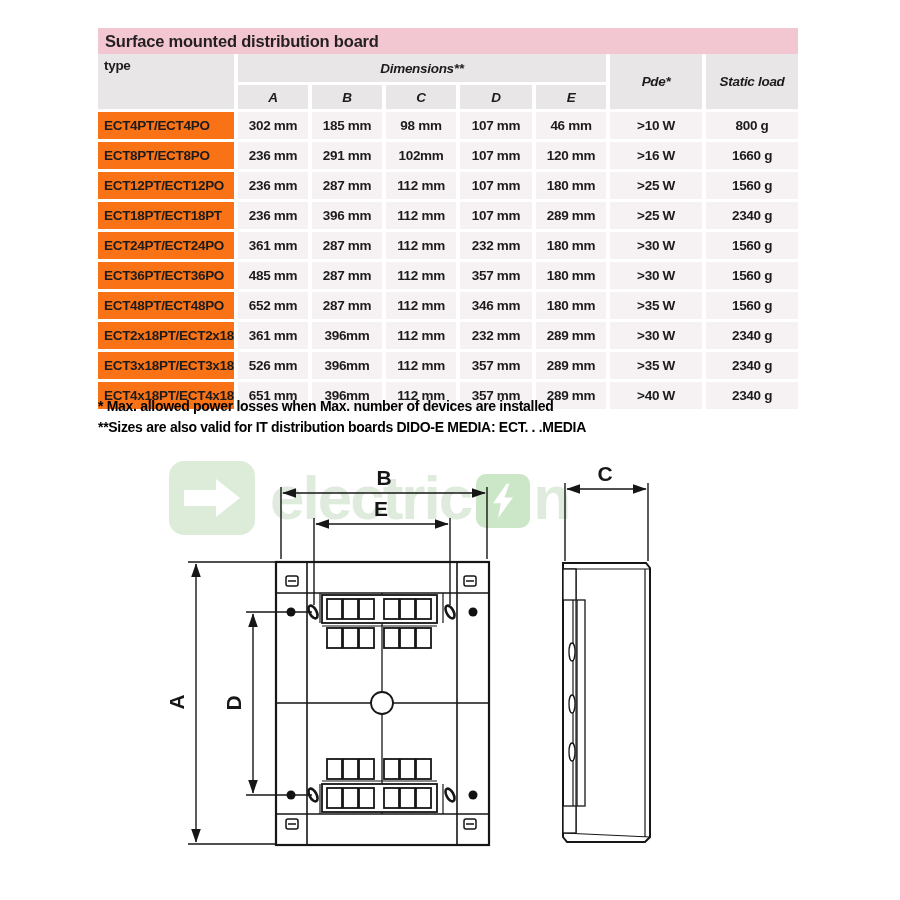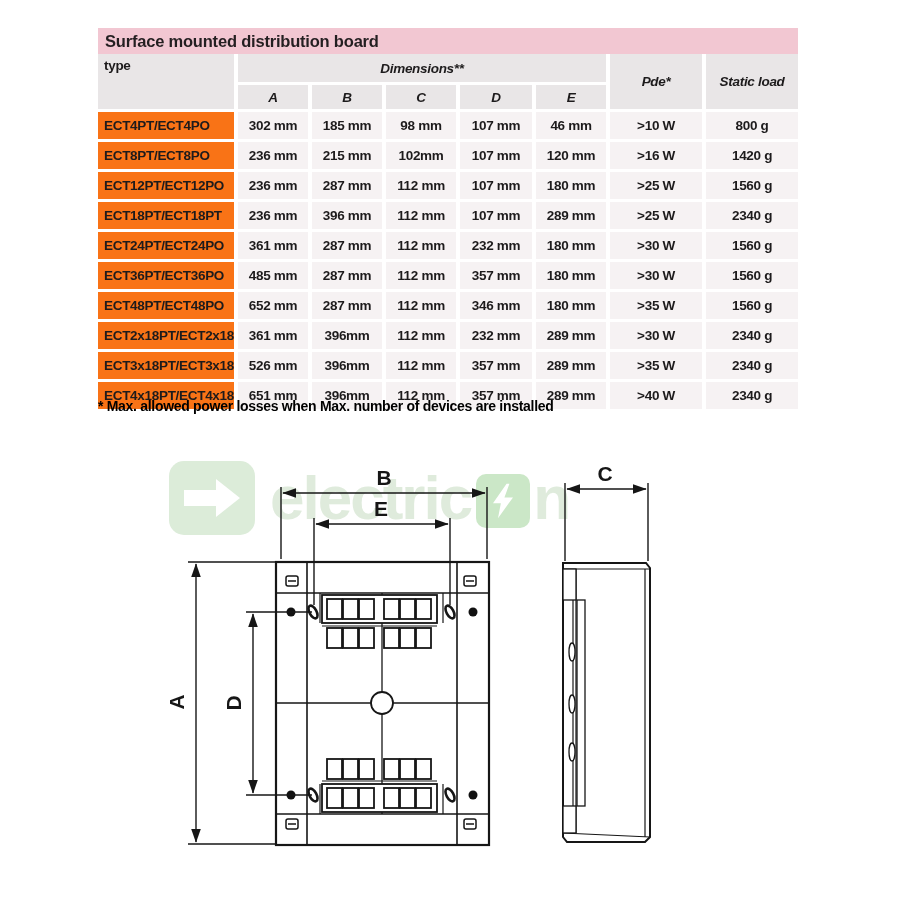--- a/index.html
+++ b/index.html
@@ -97,26 +97,26 @@
           <td class="d">185 mm</td>
           <td class="d">98 mm</td>
           <td class="d">107 mm</td>
           <td class="d">46 mm</td>
           <td class="d">&gt;10 W</td>
           <td class="d">800 g</td>
         </tr>
         <tr>
           <td class="t">ECT8PT/ECT8PO</td>
           <td class="d">236 mm</td>
-          <td class="d">215 mm</td>
+          <td class="d">291 mm</td>
           <td class="d">102mm</td>
           <td class="d">107 mm</td>
           <td class="d">120 mm</td>
           <td class="d">&gt;16 W</td>
-          <td class="d">1420 g</td>
+          <td class="d">1660 g</td>
         </tr>
         <tr>
           <td class="t">ECT12PT/ECT12PO</td>
           <td class="d">236 mm</td>
           <td class="d">287 mm</td>
           <td class="d">112 mm</td>
           <td class="d">107 mm</td>
           <td class="d">180 mm</td>
           <td class="d">&gt;25 W</td>
           <td class="d">1560 g</td>
@@ -190,20 +190,21 @@
           <td class="d">289 mm</td>
           <td class="d">&gt;40 W</td>
           <td class="d">2340 g</td>
         </tr>
       </tbody>
     </table>
   </div>
 
   <div class="footnotes">
     <div>* Max. allowed power losses when Max. number of devices are installed</div>
+    <div>**Sizes are also valid for IT distribution boards DIDO-E MEDIA: ECT. . .MEDIA</div>
   </div>
 
   <svg class="diagram" width="900" height="460" viewBox="0 440 900 460">
     <defs>
       <marker id="ah" viewBox="0 0 10 7" refX="9.5" refY="3.5" markerWidth="10" markerHeight="7" orient="auto-start-reverse">
         <path d="M0,0 L10,3.5 L0,7 Z" fill="#161616"></path>
       </marker>
     </defs>
 
     <g>

